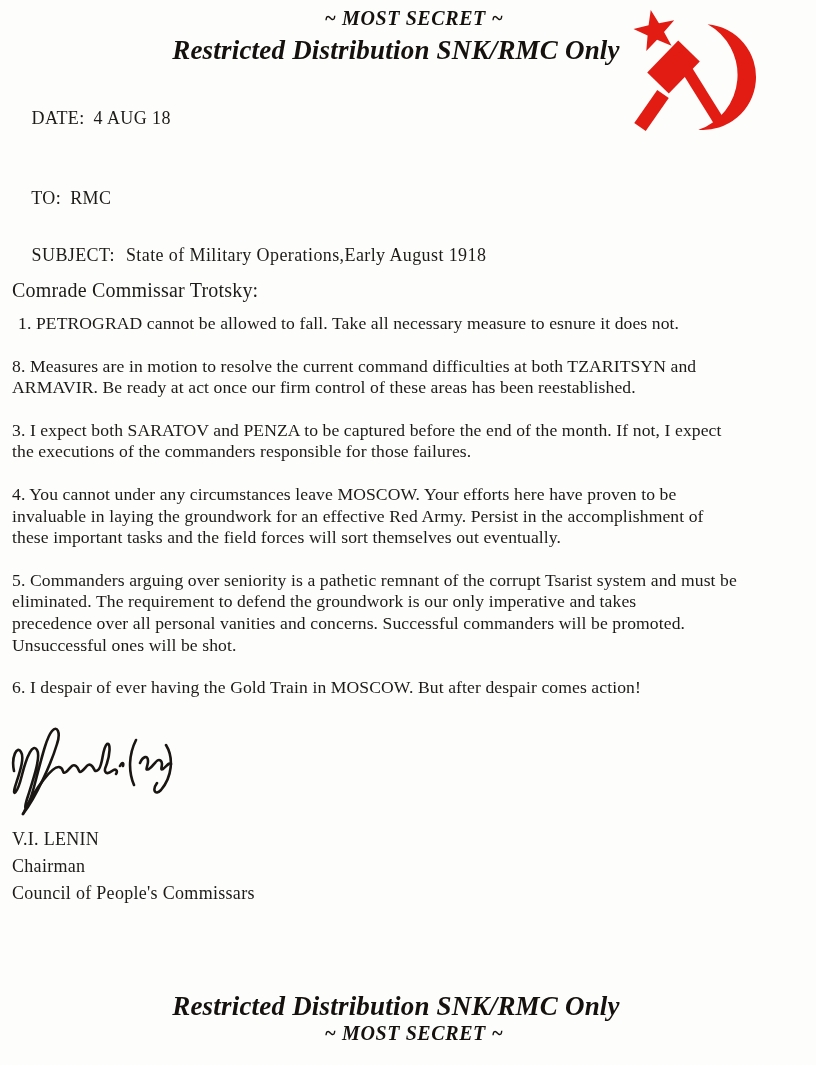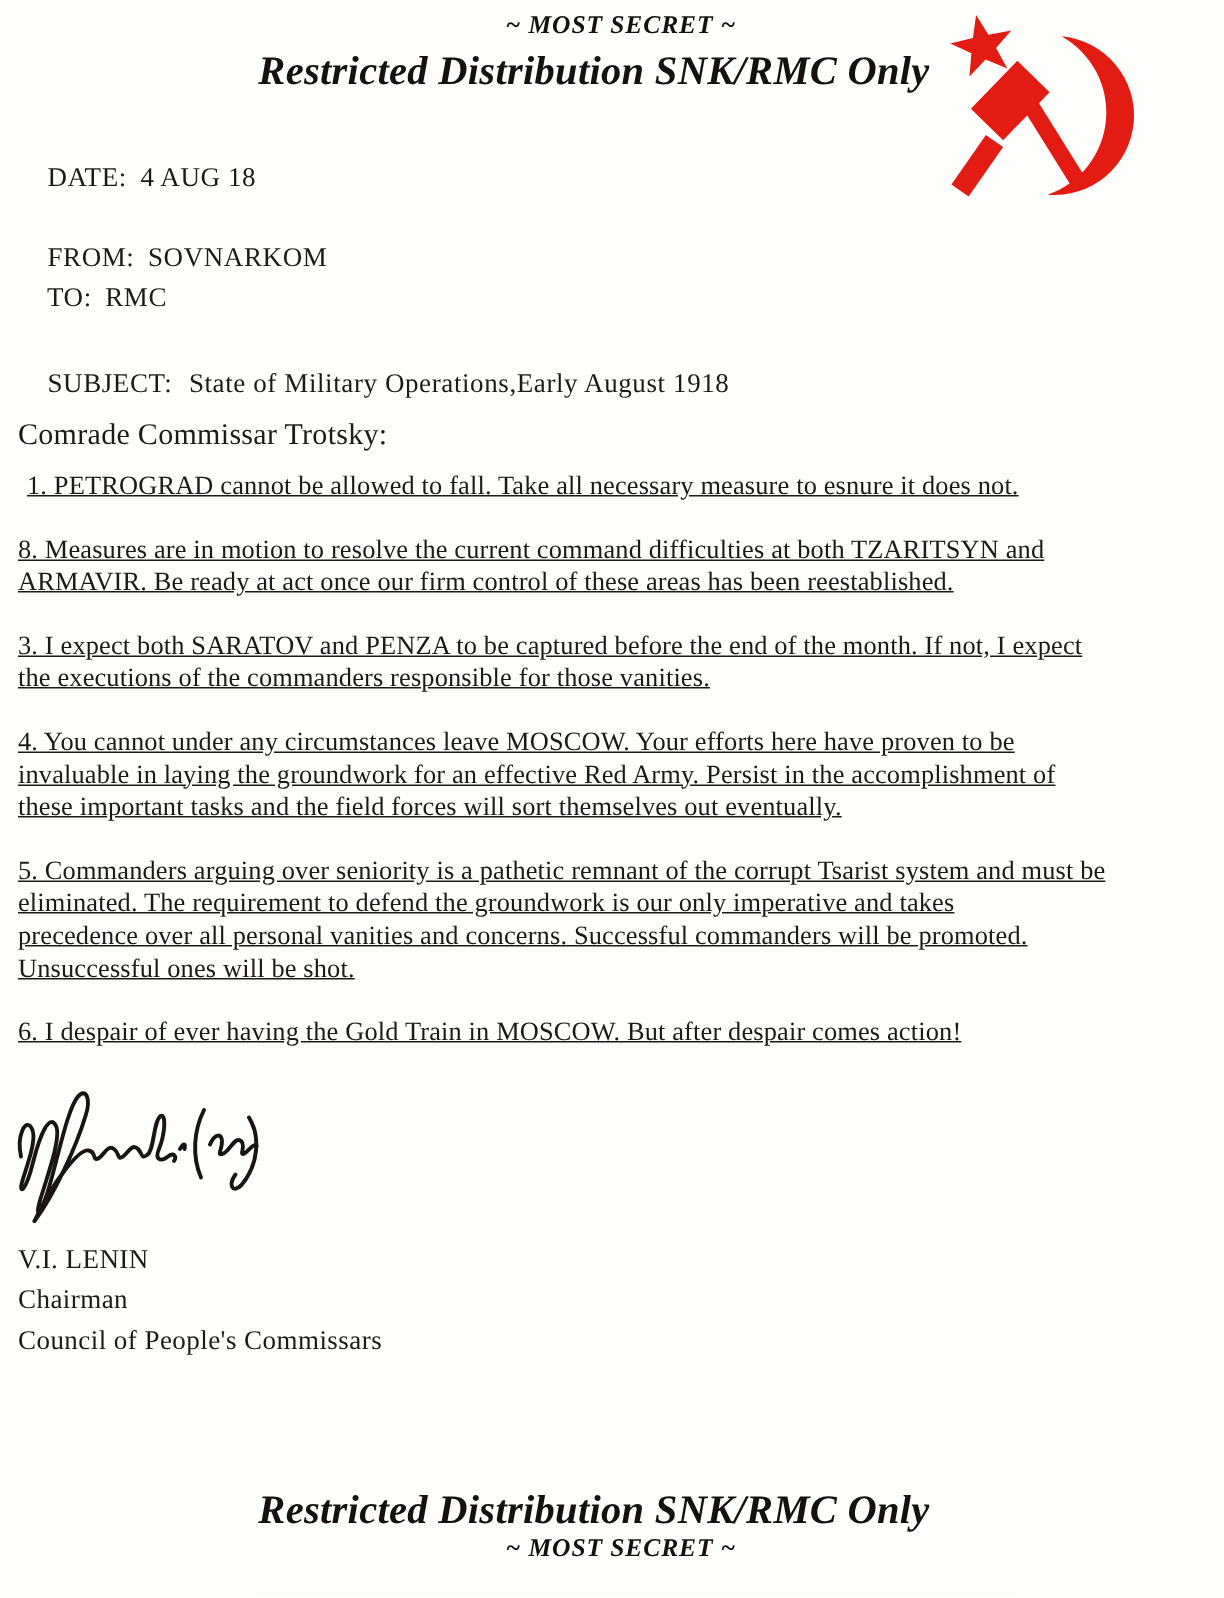--- a/index.html
+++ b/index.html
@@ -9,21 +9,21 @@
     background:#fdfdfc;
     font-family:"Liberation Serif", serif;
     color:#1d1b18;
     overflow:hidden;
   }
   
   .banner{
     position:absolute;left:0;width:792px;text-align:center;
     font-weight:bold;font-style:italic;color:#14110e;
   }
-  .banner .line1{font-size:17px;letter-spacing:0.6px;padding-left:36px;}
+  .banner .line1{font-size:20px;letter-spacing:0.6px;padding-left:36px;}
   .banner .line2{font-size:27px;letter-spacing:0.2px;}
   .banner-top{top:7px;}
   .banner-top .line2{margin-top:5px;}
   .banner-bottom{top:986px;}
   .banner-bottom .line2{margin-top:5px;}
 
   
   .logo{position:absolute;top:4px;left:627px;width:133px;height:142px;}
 
   
@@ -35,21 +35,21 @@
   .meta-line .lbl{margin-right:9px;}
   .meta-subject .lbl{margin-right:11px;}
 
   .salutation{position:absolute;top:279px;left:12px;font-size:20px;letter-spacing:0.2px;}
 
   
   .body{position:absolute;top:313px;left:12px;width:788px;
         font-size:17.6px;line-height:21.6px;letter-spacing:0.1px;color:#1c1a17;}
   .body .para{margin:0 0 21px 0;}
   .body .para.first .bodyline{padding-left:6px;}
-  .bodyline{white-space:pre-wrap;text-decoration:underline;}
+  .bodyline{white-space:pre-wrap;}
 
   
   .signature{position:absolute;top:710px;left:6px;width:170px;height:112px;}
   .sig-block{position:absolute;top:826px;left:12px;font-size:18px;line-height:27px;letter-spacing:0.3px;}
 </style>
 </head>
 <body>
 
 <div class="page">
 
@@ -68,43 +68,40 @@
     </g>
     <g>
       <line x1="31" y1="79" x2="62" y2="47" stroke="#e21b13" stroke-width="30"></line>
       <line x1="50" y1="50" x2="93" y2="119" stroke="#e21b13" stroke-width="11"></line>
     </g>
   </svg>
 
   <div class="meta-line meta-date">
     <span class="lbl">DATE:</span><span>4 AUG 18</span>
   </div>
-  <div class="meta-line meta-from">
-    <span class="lbl">FROM:</span><span>SOVNARKOM</span>
-  </div>
   <div class="meta-line meta-to">
     <span class="lbl">TO:</span><span>RMC</span>
   </div>
   <div class="meta-line meta-subject">
     <span class="lbl">SUBJECT:</span><span>State of Military Operations,Early August 1918</span>
   </div>
 
   <div class="salutation">Comrade Commissar Trotsky:</div>
 
   <div class="body">
     <div class="para first">
       <div class="bodyline">1. PETROGRAD cannot be allowed to fall. Take all necessary measure to esnure it does not.</div>
     </div>
     <div class="para">
       <div class="bodyline">8. Measures are in motion to resolve the current command difficulties at both TZARITSYN and</div>
       <div class="bodyline">ARMAVIR. Be ready at act once our firm control of these areas has been reestablished.</div>
     </div>
     <div class="para">
       <div class="bodyline">3. I expect both SARATOV and PENZA to be captured before the end of the month. If not, I expect</div>
-      <div class="bodyline">the executions of the commanders responsible for those vanities.</div>
+      <div class="bodyline">the executions of the commanders responsible for those failures.</div>
     </div>
     <div class="para">
       <div class="bodyline">4. You cannot under any circumstances leave MOSCOW. Your efforts here have proven to be</div>
       <div class="bodyline">invaluable in laying the groundwork for an effective Red Army. Persist in the accomplishment of</div>
       <div class="bodyline">these important tasks and the field forces will sort themselves out eventually.</div>
     </div>
     <div class="para">
       <div class="bodyline">5. Commanders arguing over seniority is a pathetic remnant of the corrupt Tsarist system and must be</div>
       <div class="bodyline">eliminated. The requirement to defend the groundwork is our only imperative and takes</div>
       <div class="bodyline">precedence over all personal vanities and concerns. Successful commanders will be promoted.</div>

